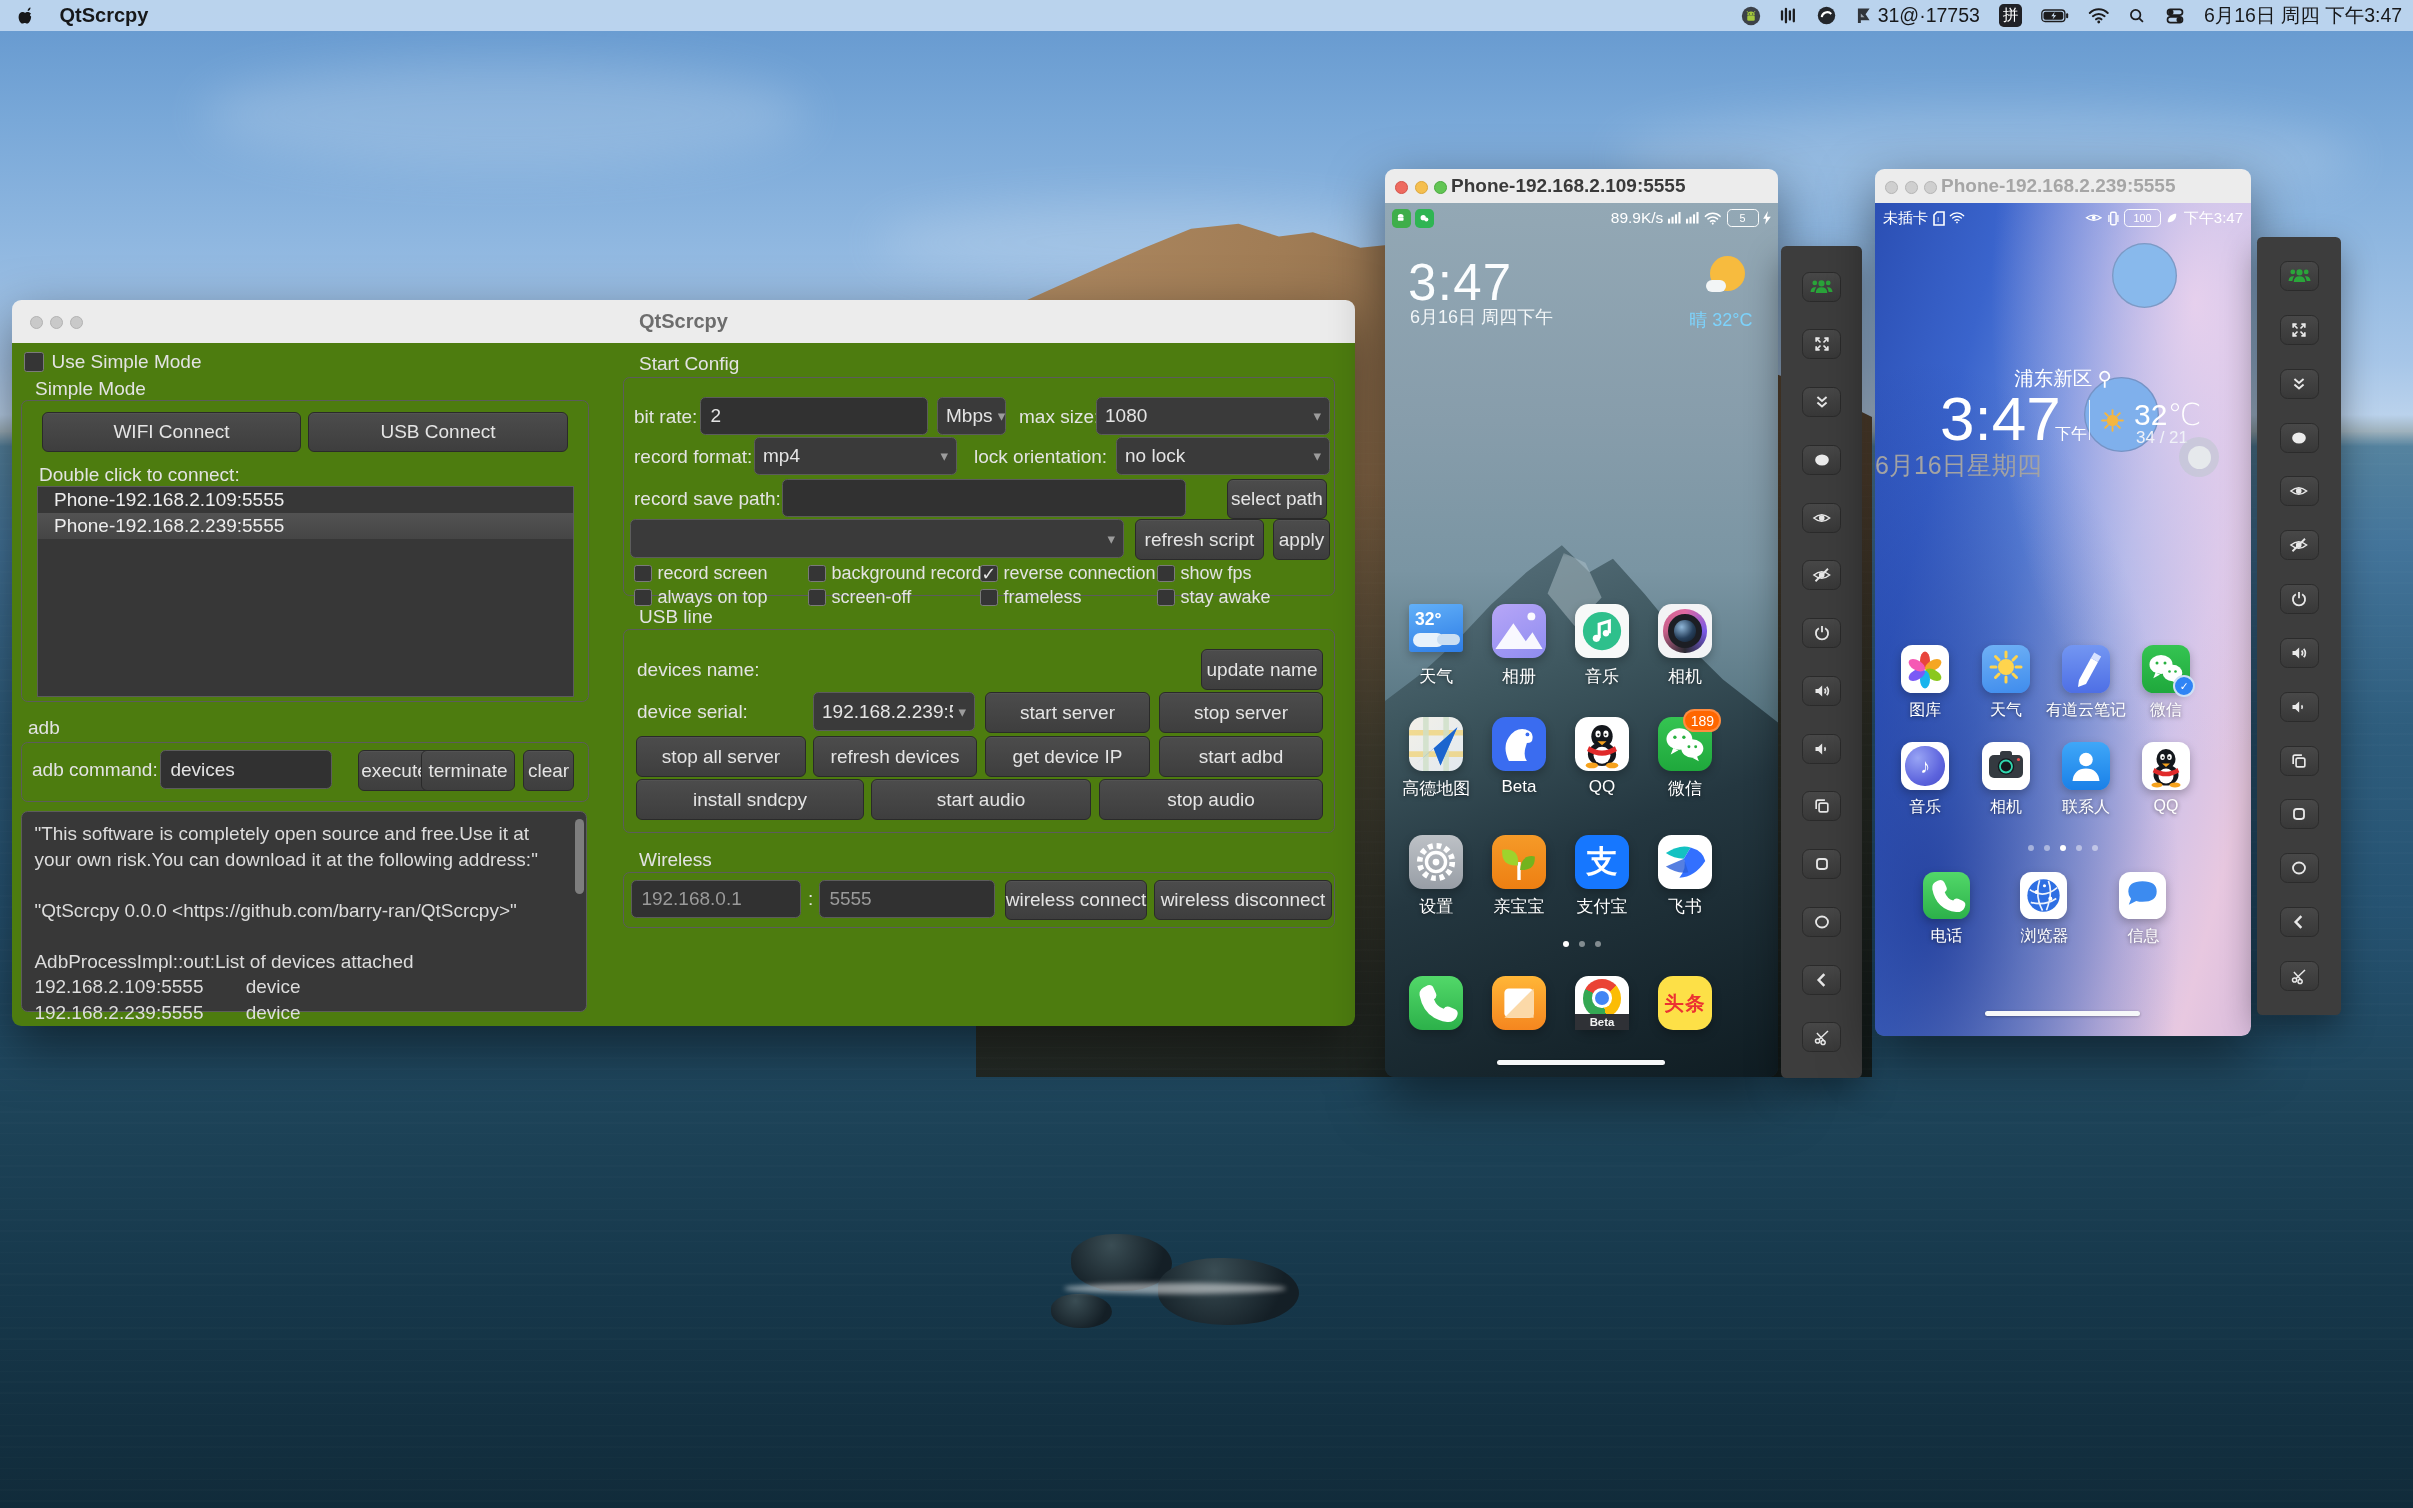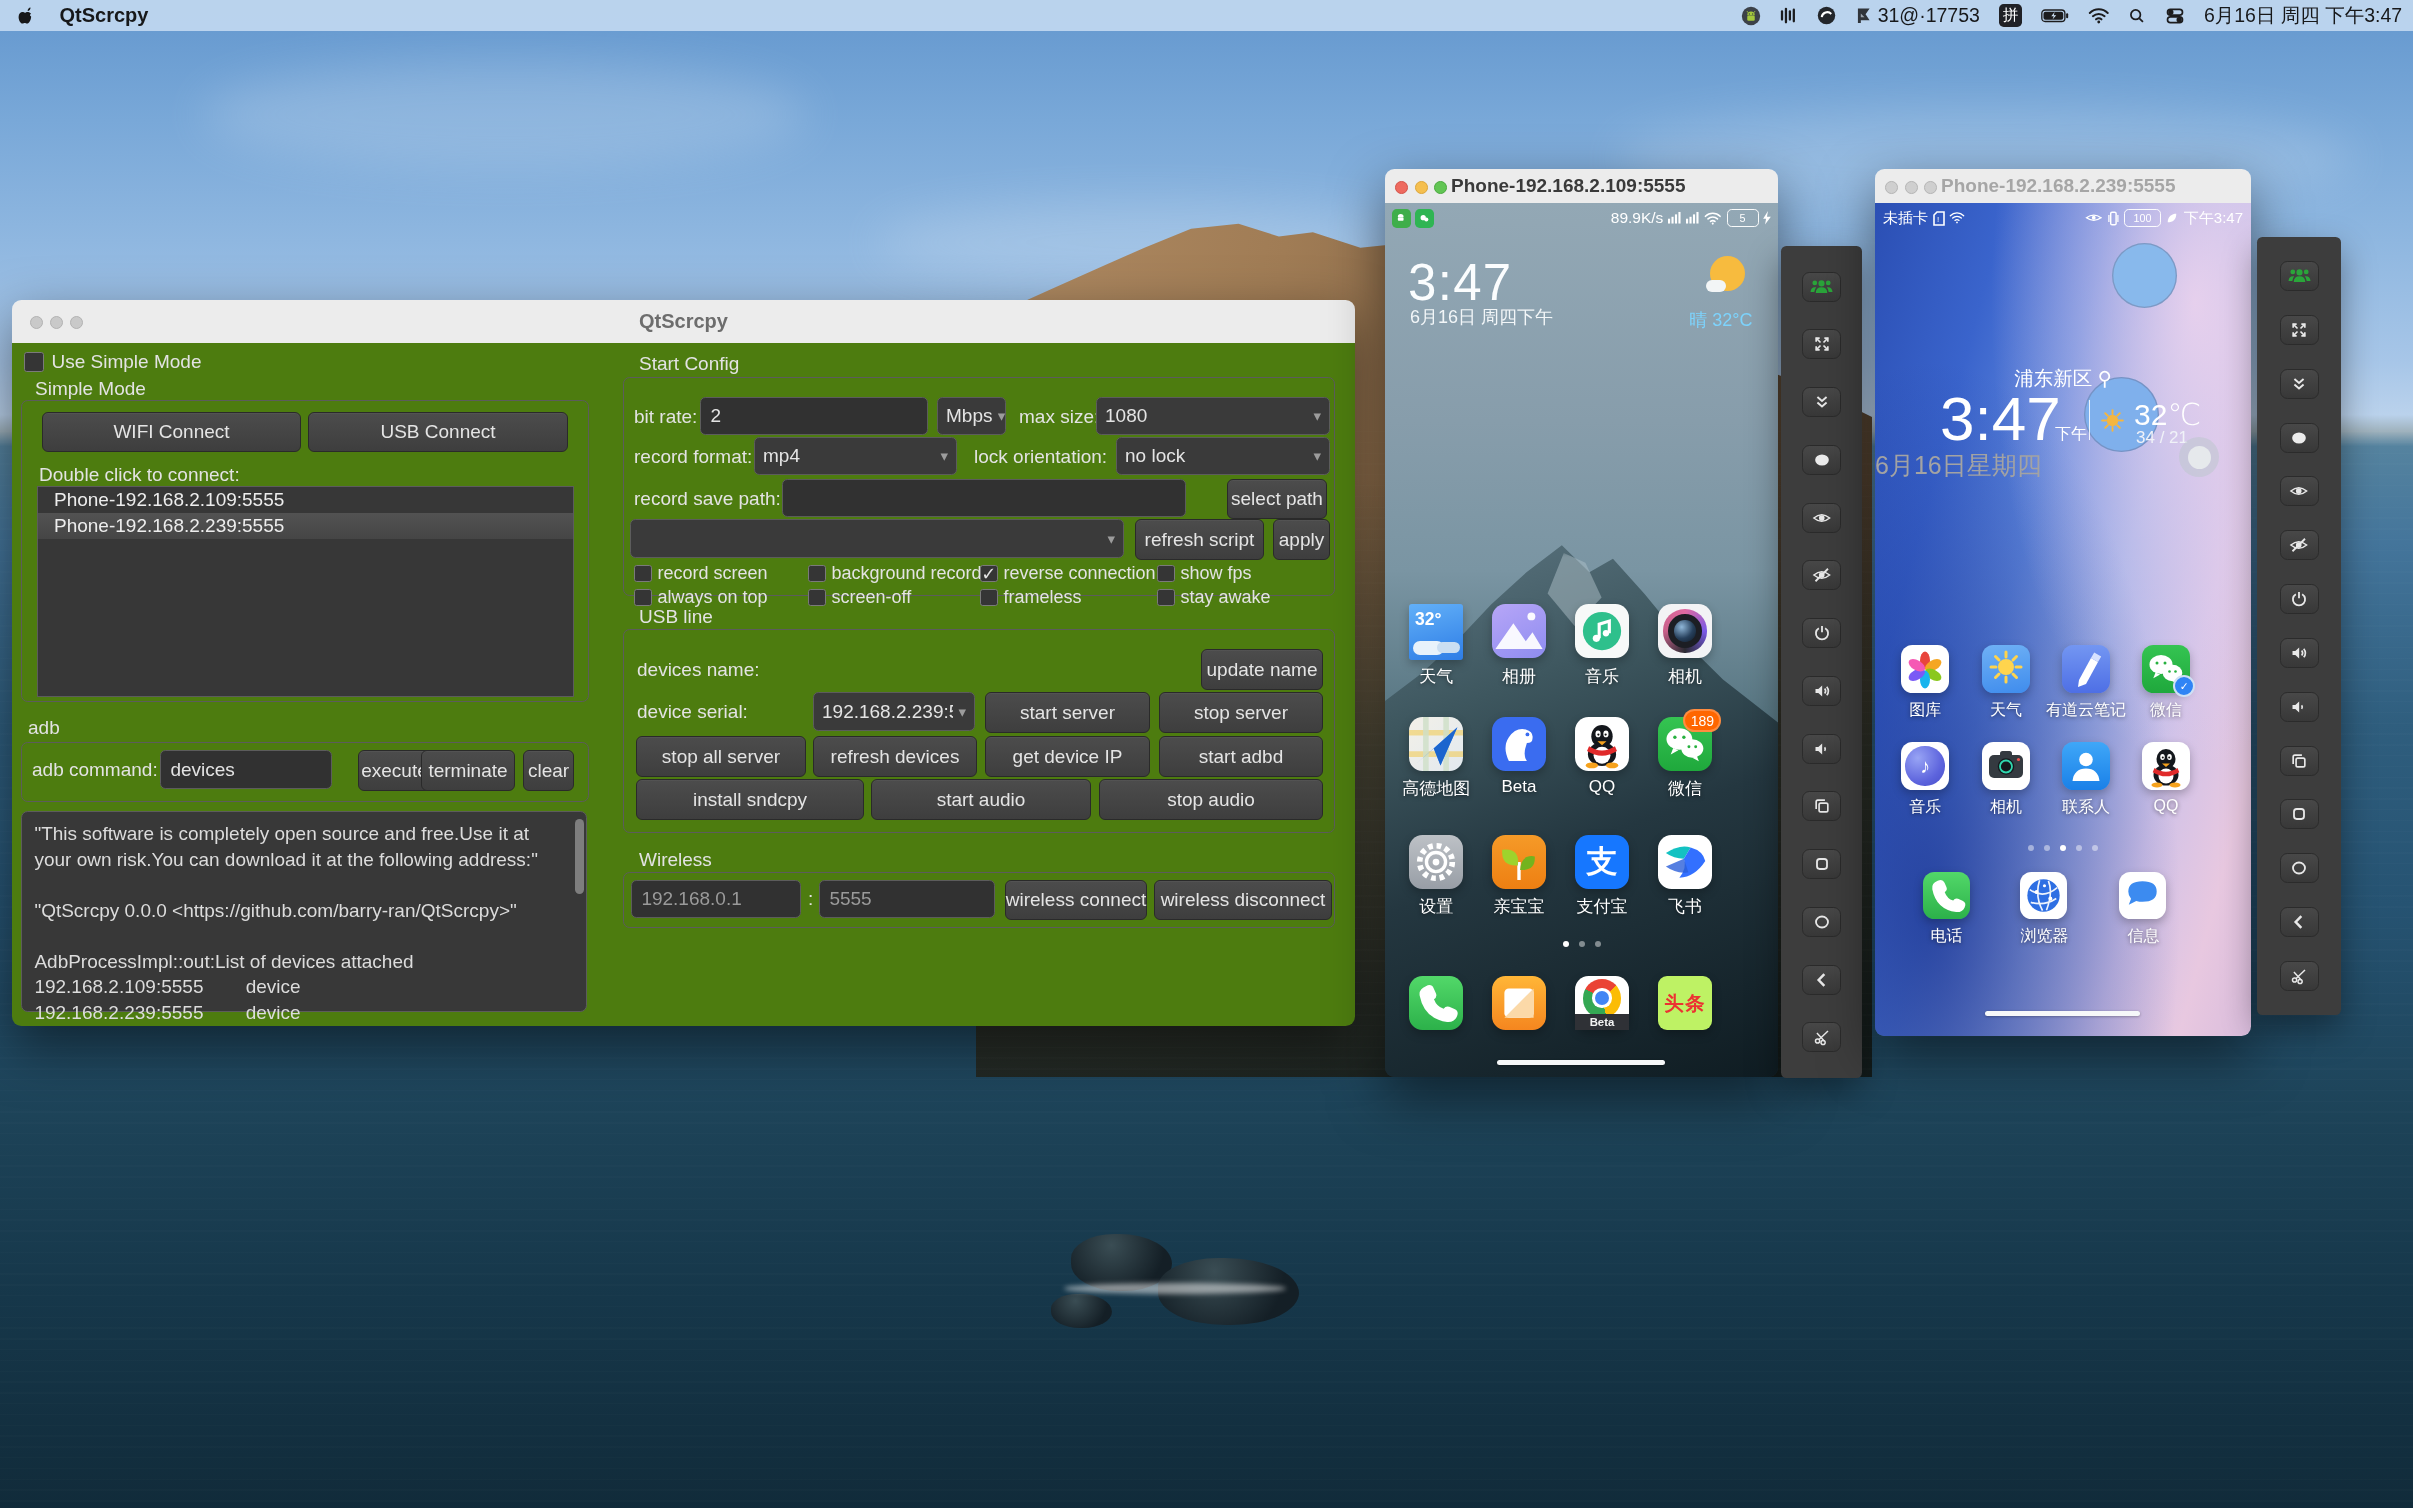--- a/index.html
+++ b/index.html
@@ -402,21 +402,21 @@
 
       <div class="abs" style="left:23px;top:50px;font-size:51px;font-weight:200;color:#fbfdfe;letter-spacing:1.3px">3:47</div>
       <div class="abs" style="left:25px;top:102px;font-size:18px;color:#f2f6f8">6月16日 周四下午</div>
       <div class="abs" style="left:325px;top:53px;width:35px;height:35px">
         <i style="position:absolute;inset:0;border-radius:50%;background:#f7bb3e"></i>
         <i style="position:absolute;left:-4px;bottom:-1.3px;width:20px;height:12.8px;border-radius:6.7px;background:#f2f5f6"></i>
       </div>
       <div class="abs" style="right:25.6px;top:105px;font-size:18px;color:#7dd3fc">晴 32°C</div>
 
       <div id="p1apps">
-          <div class="abs app-tile" style="left:24px;top:401px;width:54px;height:56px;border-radius:3px;background:linear-gradient(165deg,#62b0f8,#2e7de6)">
+          <div class="abs app-tile" style="left:24px;top:401px;width:54px;height:48px;border-radius:3px;background:linear-gradient(165deg,#62b0f8,#2e7de6)">
             <b style="position:absolute;left:6px;top:4.7px;color:#fff;font-size:17.5px;font-weight:700">32°</b>
             <i style="position:absolute;left:4px;bottom:5.4px;width:31px;height:13.5px;background:#e8f2fb;border-radius:8px"></i>
             <i style="position:absolute;right:2.7px;bottom:7.4px;width:23px;height:10.8px;background:#cadef2;border-radius:6.7px"></i>
           </div>
           <div class="abs applbl" style="left:-2.7px;top:462px;width:108px;font-size:17px">天气</div>
           <div class="abs app-tile" style="left:107px;top:401px;width:54px;height:54px;border-radius:13.5px;background:linear-gradient(150deg,#b7a6f7,#8e8cf0)">
             <svg class="ficon" viewBox="0 0 48 48">
               <circle cx="35" cy="11" r="3.5" fill="#fff" opacity=".95"></circle>
               <path d="M3 40 19 17l11 16 6-8 9 15z" fill="#fff" opacity=".93"></path>
             </svg>
@@ -528,21 +528,21 @@
               <rect x="11" y="11" width="26" height="26" rx="4" fill="#fff"></rect>
               <path d="M11 37 37 11v26z" fill="#fbd9a8"></path>
             </svg>
           </div>
           <div class="abs app-tile" style="left:190px;top:773px;width:54px;height:54px;border-radius:13.5px;background:#fff">
             <i style="position:absolute;left:14%;top:5%;width:72%;height:72%;border-radius:50%;background:conic-gradient(from -60deg,#ea4335 0 30%,#fbbc05 0 63%,#34a853 0 100%)"></i>
             <i style="position:absolute;left:32%;top:23%;width:36%;height:36%;border-radius:50%;background:#fff"></i>
             <i style="position:absolute;left:37%;top:28%;width:26%;height:26%;border-radius:50%;background:#4285f4"></i>
             <b style="position:absolute;left:0;bottom:0;width:100%;height:30%;background:#2f3136;color:#f2f2f2;font-size:11.4px;display:flex;align-items:center;justify-content:center">Beta</b>
           </div>
-          <div class="abs app-tile" style="left:273px;top:773px;width:54px;height:54px;border-radius:9px;background:#bef264">
+          <div class="abs app-tile" style="left:273px;top:773px;width:54px;height:54px;border-radius:15px;background:#fde047">
             <b style="position:absolute;inset:0;display:flex;align-items:center;justify-content:center;color:#ec3232;font-size:19.5px;font-weight:800;letter-spacing:1.3px">头条</b>
           </div>
         </div>
       <div class="abs homebar" style="left:112px;top:857px;width:168px;height:4.7px"></div>
     </div>
   </div>
 
   <div class="abs toolbar" style="left:1781px;top:246px;width:81px;height:832px;padding:25.6px 0;box-sizing:border-box" id="tb1">
       <div class="tbbtn">
         <span style="display:flex">

